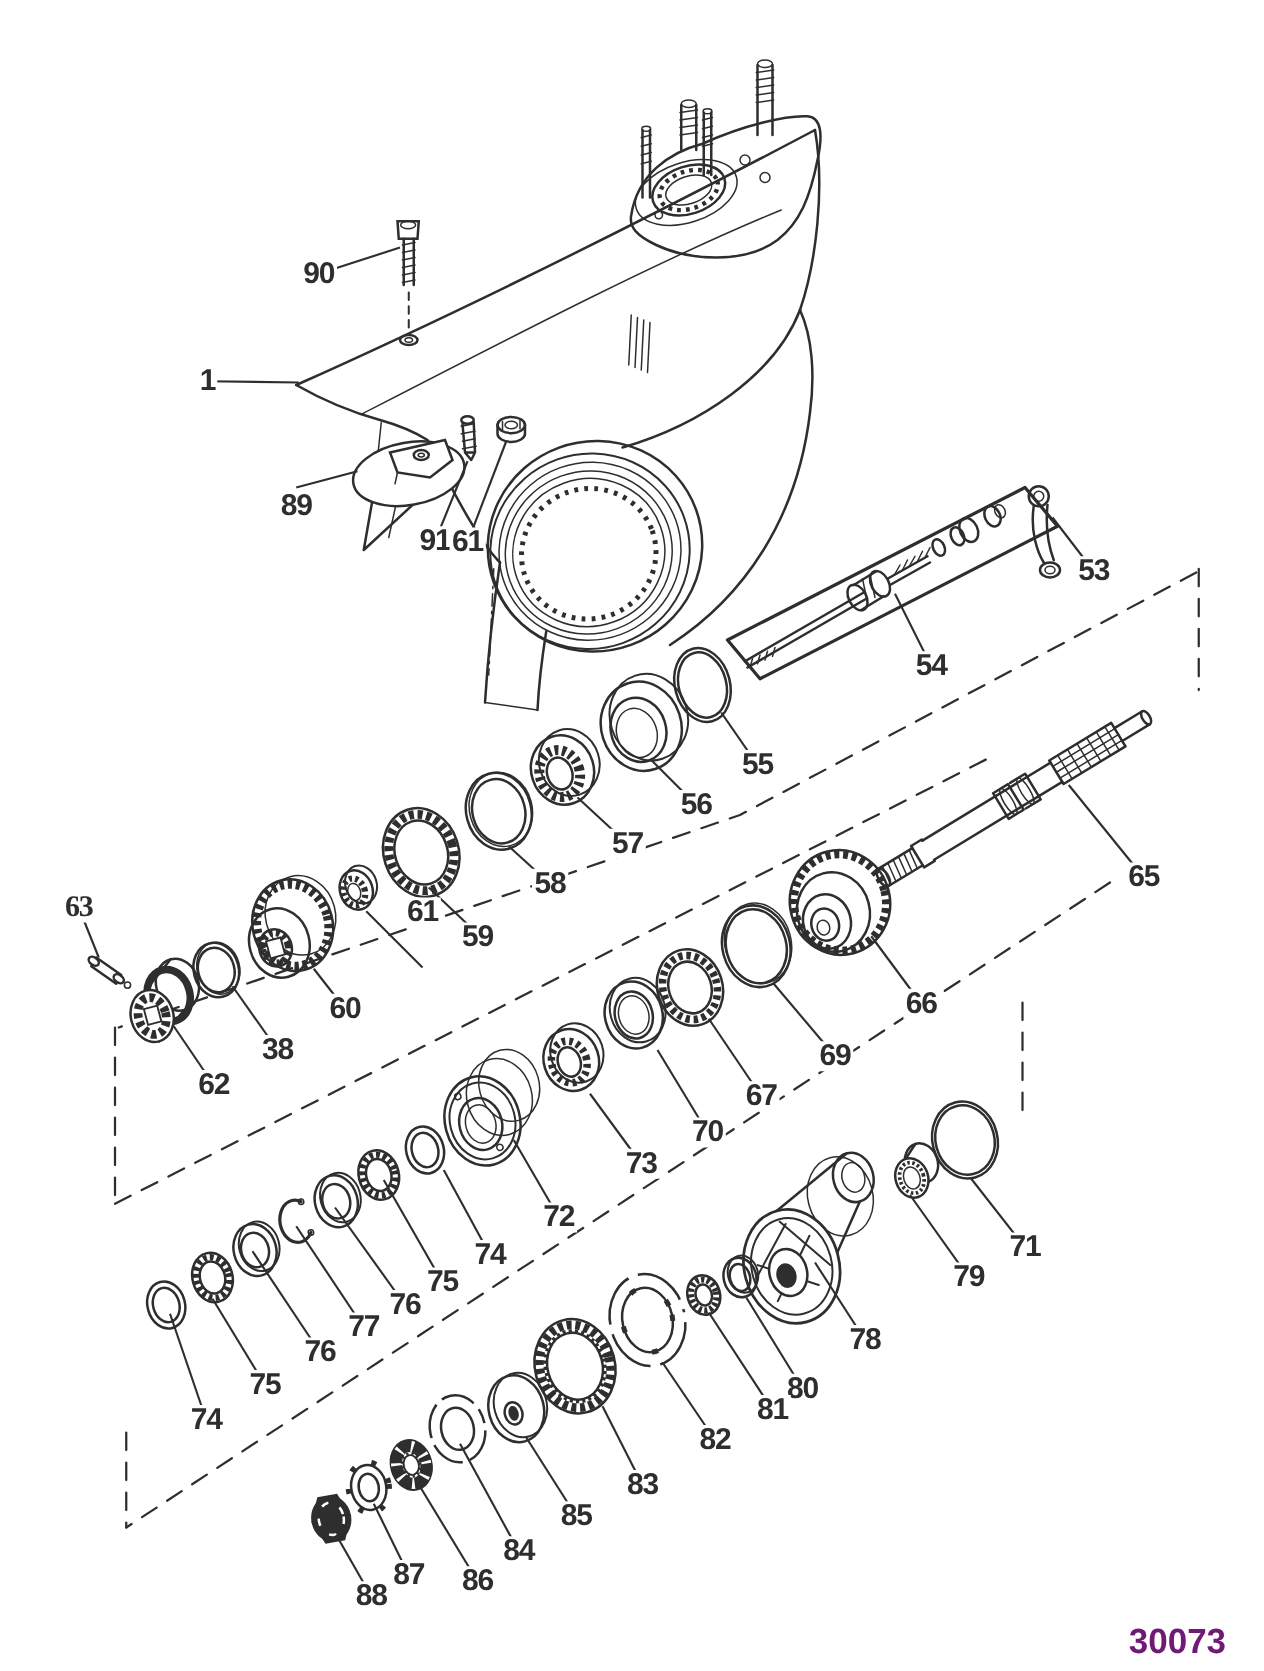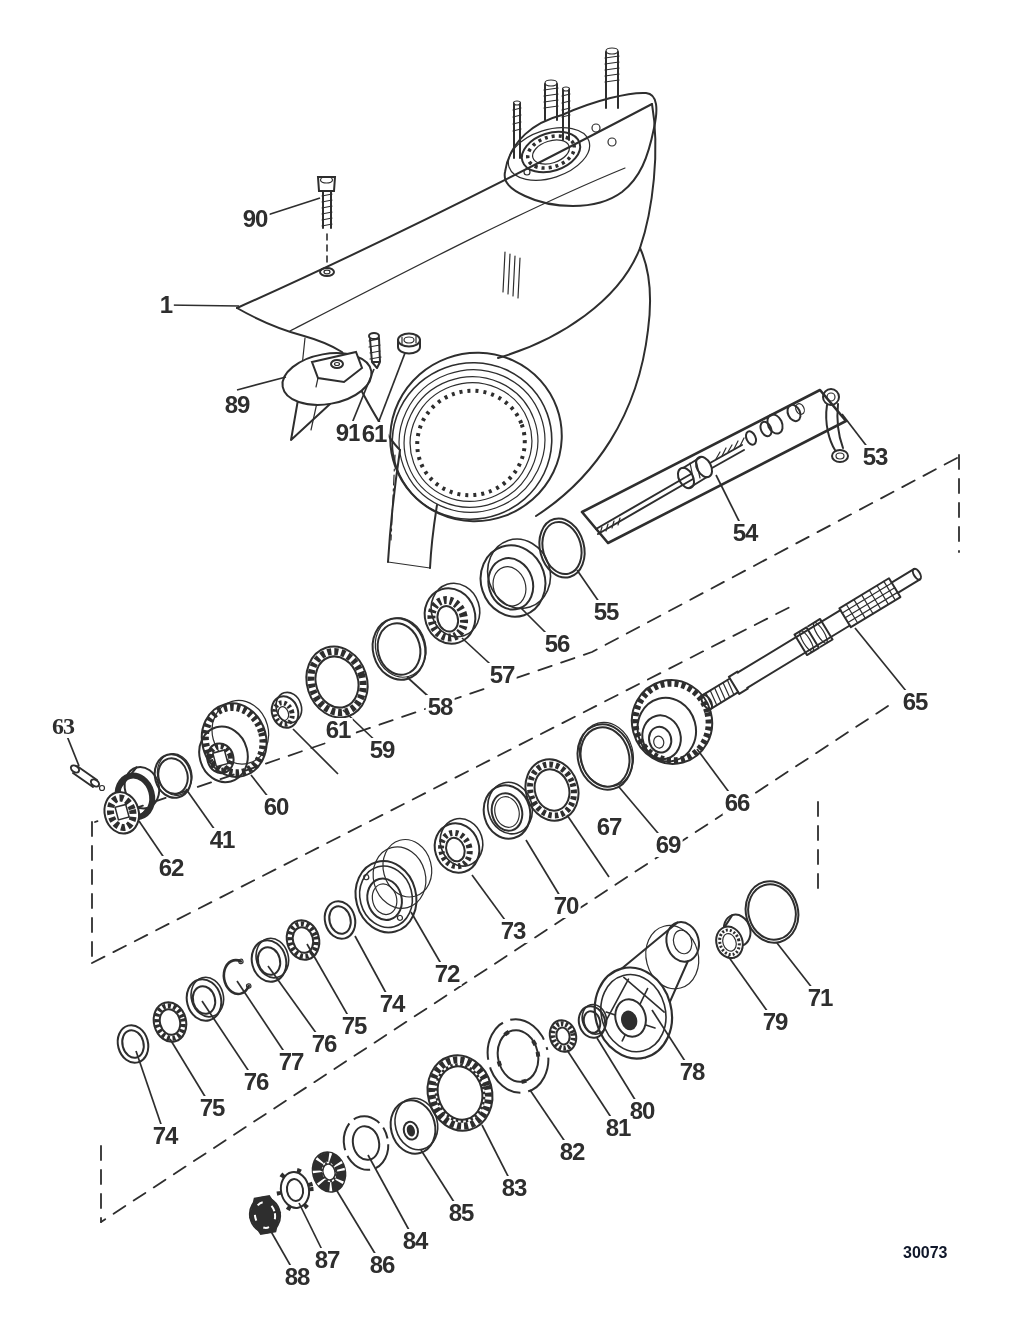--- a/index.html
+++ b/index.html
@@ -19,22 +19,22 @@
   .wht{stroke:#ffffff;fill:none;}
   .inkfill{fill:#2e2e2e;stroke:none;}
   .wfill{fill:#ffffff;stroke:#2e2e2e;stroke-width:2;}
   .leader{stroke:#2e2e2e;stroke-width:1.7;}
   .callout{
     position:absolute;transform:translate(-50%,-50%);
     font-weight:bold;font-size:24px;line-height:1;letter-spacing:-1px;
     color:#2e2e2e;background:#ffffff;padding:0 2px;white-space:nowrap;
   }
   .drawno{
-    position:absolute;left:903px;top:1244px;
-    font-weight:bold;font-size:16px;letter-spacing:0px;color:#0f172a;
+    position:absolute;left:903px;top:1297px;
+    font-weight:bold;font-size:28px;letter-spacing:0px;color:#701a75;
   }
 </style>
 </head>
 <body>
 
 <div class="stage" id="stage">
 
   <svg id="art" width="1011" height="1337" viewBox="0 0 1011 1337">
 
     <g>
@@ -439,27 +439,27 @@
     <div class="callout" style="left: 374px; top: 434px;">61</div>
     <div class="callout" style="left: 875px; top: 457px;">53</div>
     <div class="callout" style="left: 745px; top: 533px;">54</div>
     <div class="callout" style="left: 606px; top: 612px;">55</div>
     <div class="callout" style="left: 557px; top: 644px;">56</div>
     <div class="callout" style="left: 502px; top: 675px;">57</div>
     <div class="callout" style="left: 440px; top: 707px;">58</div>
     <div class="callout" style="left: 382px; top: 750px;">59</div>
     <div class="callout" style="left: 338px; top: 730px;">61</div>
     <div class="callout" style="left: 276px; top: 807px;">60</div>
-    <div class="callout" style="left: 222px; top: 840px;">41</div>
+    <div class="callout" style="left: 222px; top: 840px;">38</div>
     <div class="callout" style="left: 171px; top: 868px;">62</div>
     <div class="callout" style="left: 63px; top: 726px; font-family: Liberation Serif, serif;">63</div>
     <div class="callout" style="left: 915px; top: 702px;">65</div>
     <div class="callout" style="left: 737px; top: 803px;">66</div>
     <div class="callout" style="left: 668px; top: 845px;">69</div>
-    <div class="callout" style="left: 609px; top: 827px; text-align: center;">67</div>
+    <div class="callout" style="left: 609px; top: 877px; text-align: center;">67</div>
     <div class="callout" style="left: 566px; top: 906px;">70</div>
     <div class="callout" style="left: 513px; top: 931px;">73</div>
     <div class="callout" style="left: 447px; top: 974px;">72</div>
     <div class="callout" style="left: 392px; top: 1004px;">74</div>
     <div class="callout" style="left: 354px; top: 1026px;">75</div>
     <div class="callout" style="left: 324px; top: 1044px;">76</div>
     <div class="callout" style="left: 291px; top: 1062px;">77</div>
     <div class="callout" style="left: 256px; top: 1082px;">76</div>
     <div class="callout" style="left: 212px; top: 1108px;">75</div>
     <div class="callout" style="left: 165px; top: 1136px;">74</div>

